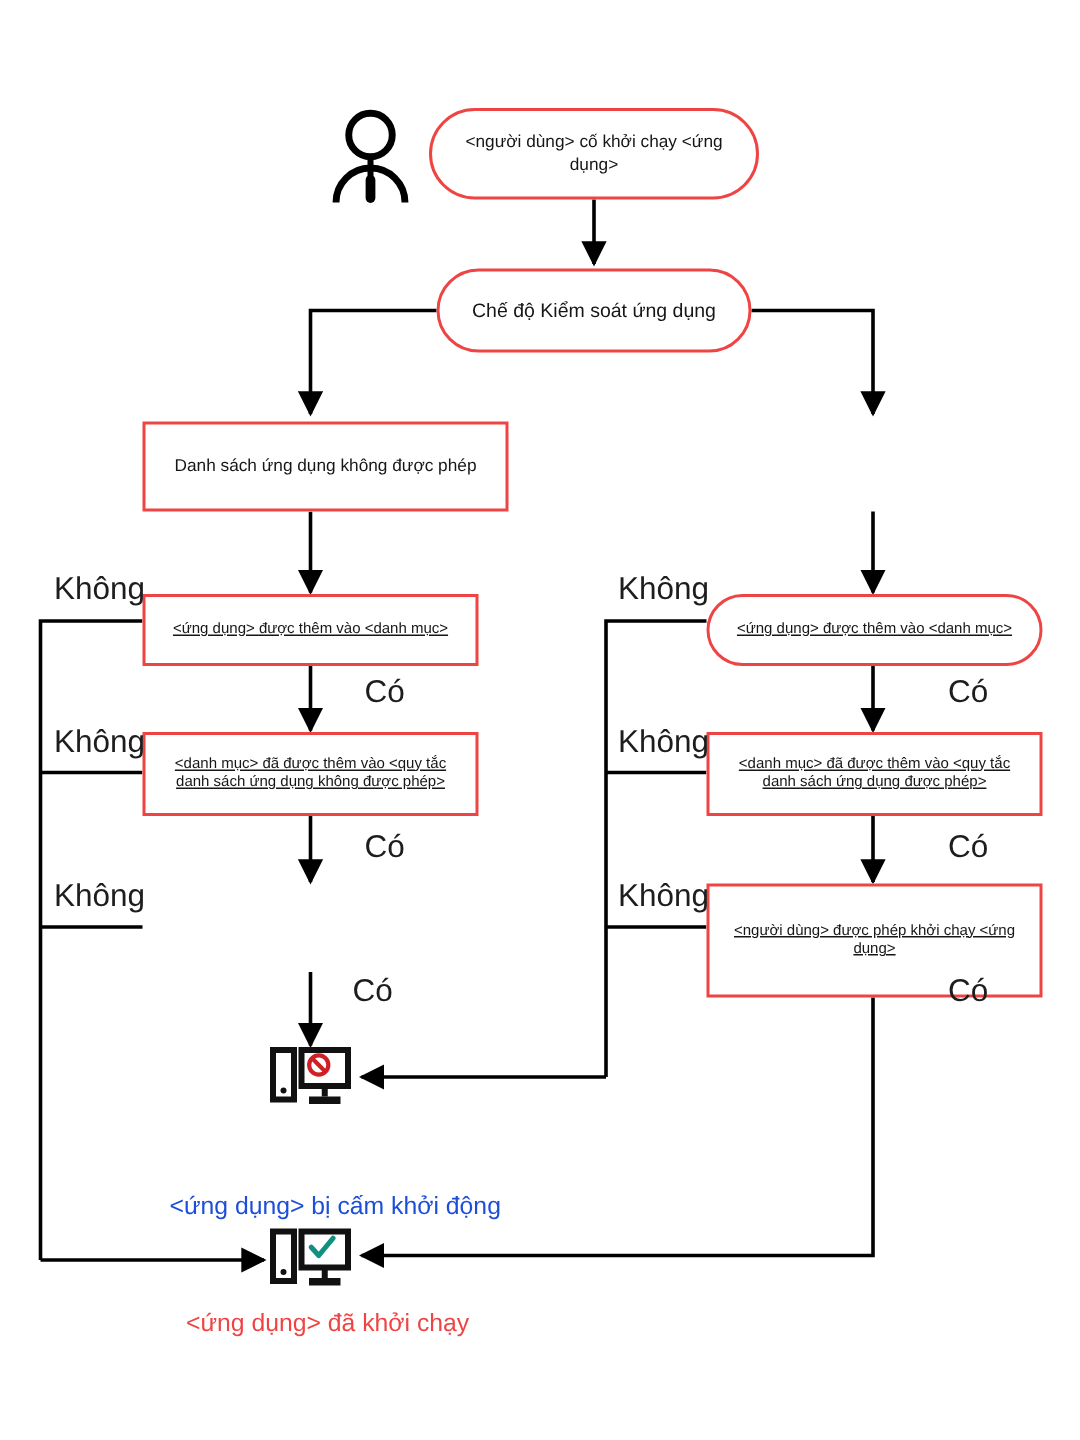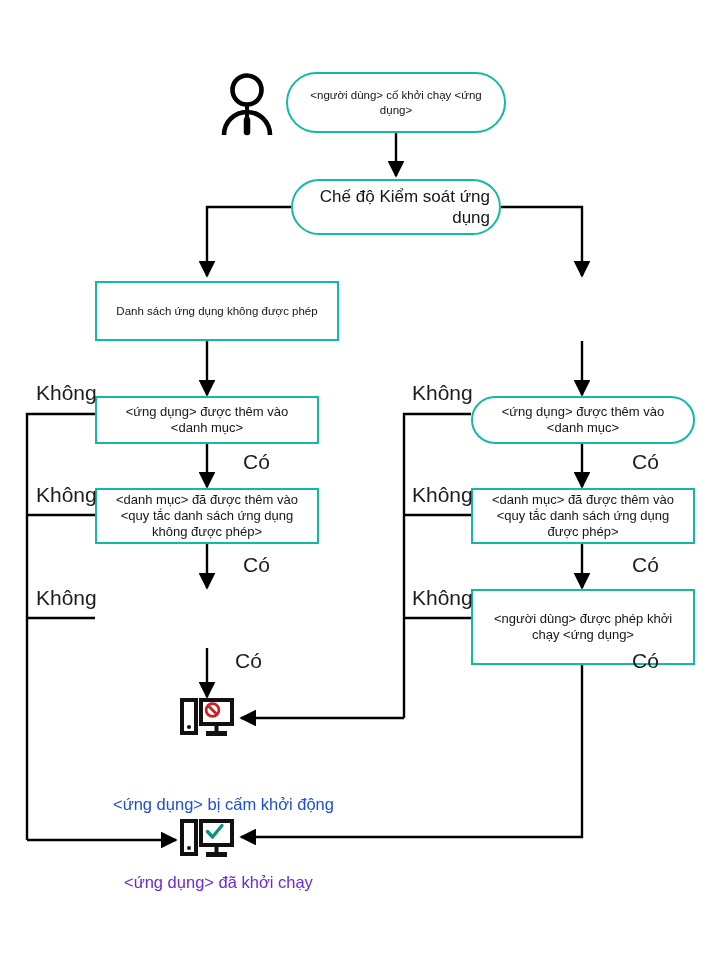--- a/index.html
+++ b/index.html
@@ -21,43 +21,43 @@
     top: 0;
     width: 720px;
     height: 960px;
     pointer-events: none;
   }
 
   
   .node {
     position: absolute;
     box-sizing: border-box;
-    border: 2px solid #14b8a6;
+    border: 2px solid #ef4444;
     background: #ffffff;
     display: flex;
     align-items: center;
     justify-content: center;
     text-align: center;
     color: #161616;
     line-height: 1.25;
     padding: 3px 9px;
   }
   .node.stadium {
     border-radius: 999px;
   }
   .node .txt {
     display: block;
     width: 100%;
   }
 
   
   .fs-start   { font-size: 11.5px; }
-  .fs-mode    { font-size: 17px; text-align: right; }
+  .fs-mode    { font-size: 13px; }
   .fs-list    { font-size: 11.5px; }
-  .fs-dec     { font-size: 13px; }
+  .fs-dec     { font-size: 10px; text-decoration: underline; }
 
   
   .elabel {
     position: absolute;
     font-size: 21px;
     color: #1d1d1d;
     white-space: nowrap;
   }
 
   
@@ -193,15 +193,15 @@
   <svg class="termicon" style="left:179px; top:818px;" width="56" height="44" viewBox="0 0 56 44">
     <rect x="3" y="3" width="14" height="33" fill="none" stroke="#111111" stroke-width="4"></rect>
     <circle cx="10" cy="30" r="2" fill="#111111"></circle>
     <rect x="22" y="3" width="31" height="24" fill="none" stroke="#111111" stroke-width="4"></rect>
     <path d="M 37.5 27 L 37.5 34" stroke="#111111" stroke-width="4"></path>
     <path d="M 27 36.5 L 48 36.5" stroke="#111111" stroke-width="5"></path>
 
     <path d="M 28.5 13.5 L 33.5 19 L 43 7.5" fill="none" stroke="#0f9080" stroke-width="3.4" stroke-linecap="round" stroke-linejoin="round"></path>
   </svg>
 
-  <div class="caption" style="left:124px; top:873px; color:#6d28d9;">&lt;ứng dụng&gt; đã khởi chạy</div>
+  <div class="caption" style="left:124px; top:873px; color:#ef4444;">&lt;ứng dụng&gt; đã khởi chạy</div>
 
 </div>
 
 </body></html>

